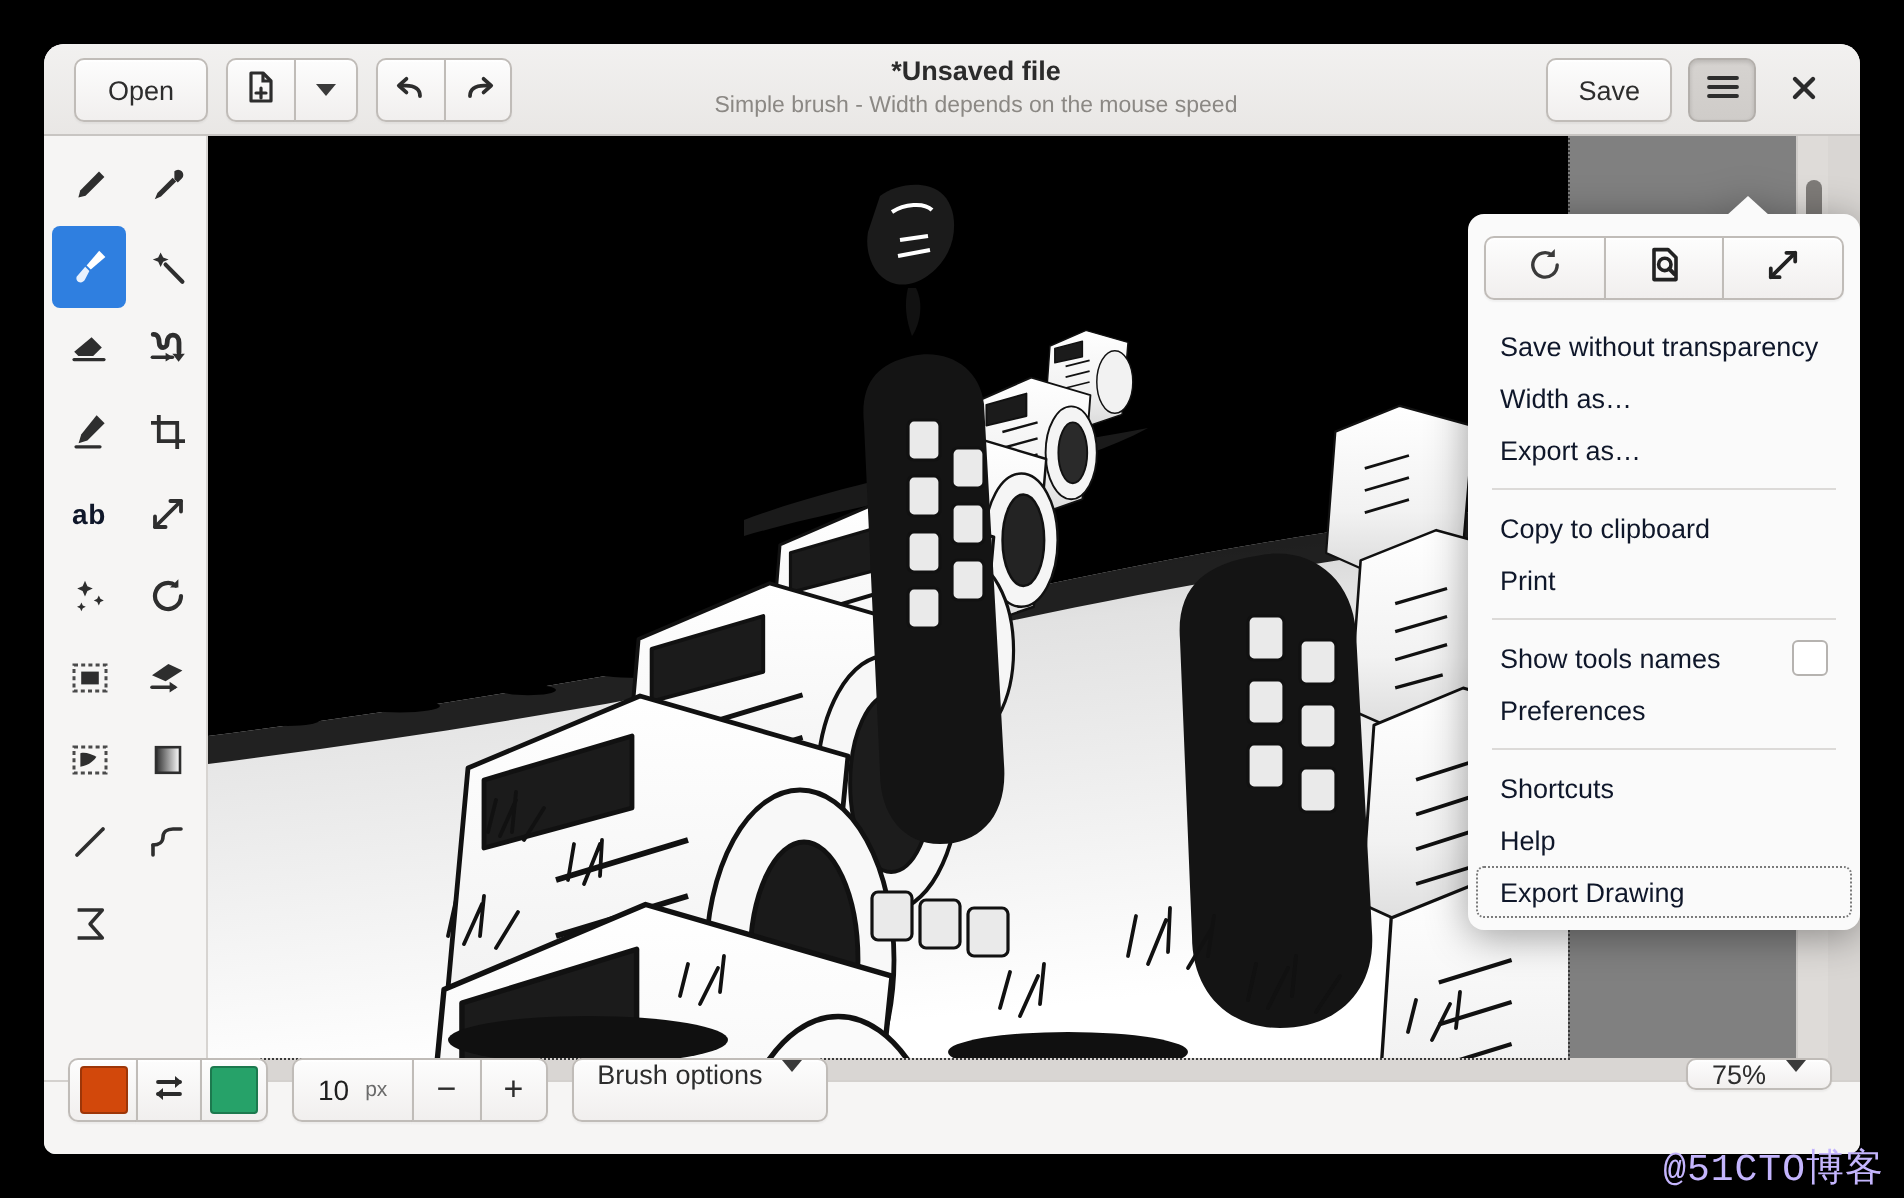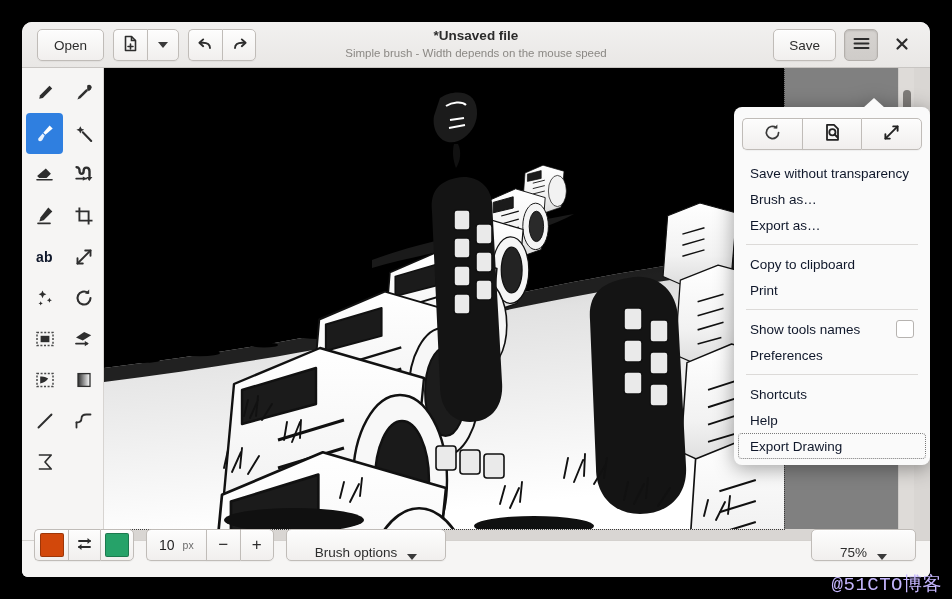--- a/index.html
+++ b/index.html
@@ -42,21 +42,21 @@
   .btn-save{padding:0 15px;}
   .btn-sq{width:34px;}
   .btn-icon{width:32px;}
 
   .linked{display:flex;}
   .linked .btn{border-radius:0;border-right-width:0;}
   .linked .btn:first-child{border-radius:5px 0 0 5px;}
   .linked .btn:last-child{border-radius:0 5px 5px 0;border-right-width:1px;}
 
   .hb-title{
-    position:absolute;left:0;top:5px;width:908px;text-align:center;
+    position:absolute;left:12px;top:5px;width:908px;text-align:center;
     pointer-events:none;
   }
   .hb-title .t1{font-size:13.5px;font-weight:bold;color:#2b2b2b;line-height:18px;}
   .hb-title .t2{font-size:11.5px;color:#8b8884;line-height:16px;}
 
   
   .sidebar{
     position:absolute;left:0;top:46px;width:82px;height:472px;
     background:#f6f5f4;border-right:1px solid #d7d4d1;box-sizing:border-box;
   }
@@ -104,21 +104,21 @@
 
   .swatch-group{display:flex;}
   .swatch-group .btn{height:32px;}
   .swatch{width:22px;height:22px;border:1px solid rgba(0,0,0,.25);border-radius:2px;}
 
   .spin .btn{height:32px;}
   .spin .val{padding:0 8px 0 12px;font-size:14px;color:#1f1f1f;}
   .spin .unit{padding:0 12px 0 0;font-size:10.5px;color:#6b6b6b;align-self:center;}
   .spin .numcell{display:flex;align-items:center;}
 
-  .dd{padding:0 28px;gap:10px;display:flex;align-items:flex-end;}
+  .dd{padding:0 12px;gap:10px;display:flex;align-items:flex-start;}
   .caret{width:0;height:0;border-left:5px solid transparent;border-right:5px solid transparent;border-top:6px solid #3a3a3a;}
 
   
   .popover{
     position:absolute;left:712px;top:76px;width:196px;
     filter:drop-shadow(0 3px 10px rgba(0,0,0,.38));
     z-index:40;
   }
   .pop-arrow{
     position:absolute;left:129px;top:0;width:0;height:0;
@@ -591,21 +591,21 @@
           </div>
         </div>
 
         <div class="btn dd" style="height:32px;">
           <span>Brush options</span>
           <span class="caret"></span>
         </div>
       </div>
 
       <div class="bb-right">
-        <div class="btn dd" style="height:32px;">
+        <div class="btn dd" style="height:16px;">
           <span>75%</span>
           <span class="caret"></span>
         </div>
       </div>
     </div>
 
     <div class="popover">
       <div class="pop-arrow"></div>
       <div class="pop-body">
 
@@ -634,21 +634,21 @@
                 <path d="M11.2 3.4h4.4v4.4M7.8 15.6H3.4v-4.4" fill="none" stroke="#222" stroke-width="1.9" stroke-linecap="round" stroke-linejoin="round"></path>
               </svg>
             </span>
           </div>
         </div>
 
         <div class="pop-item">
           <span>Save without transparency</span>
         </div>
         <div class="pop-item">
-          <span>Brush as…</span>
+          <span>Width as…</span>
         </div>
         <div class="pop-item">
           <span>Export as…</span>
         </div>
 
         <div class="pop-sep"></div>
 
         <div class="pop-item">
           <span>Copy to clipboard</span>
         </div>

